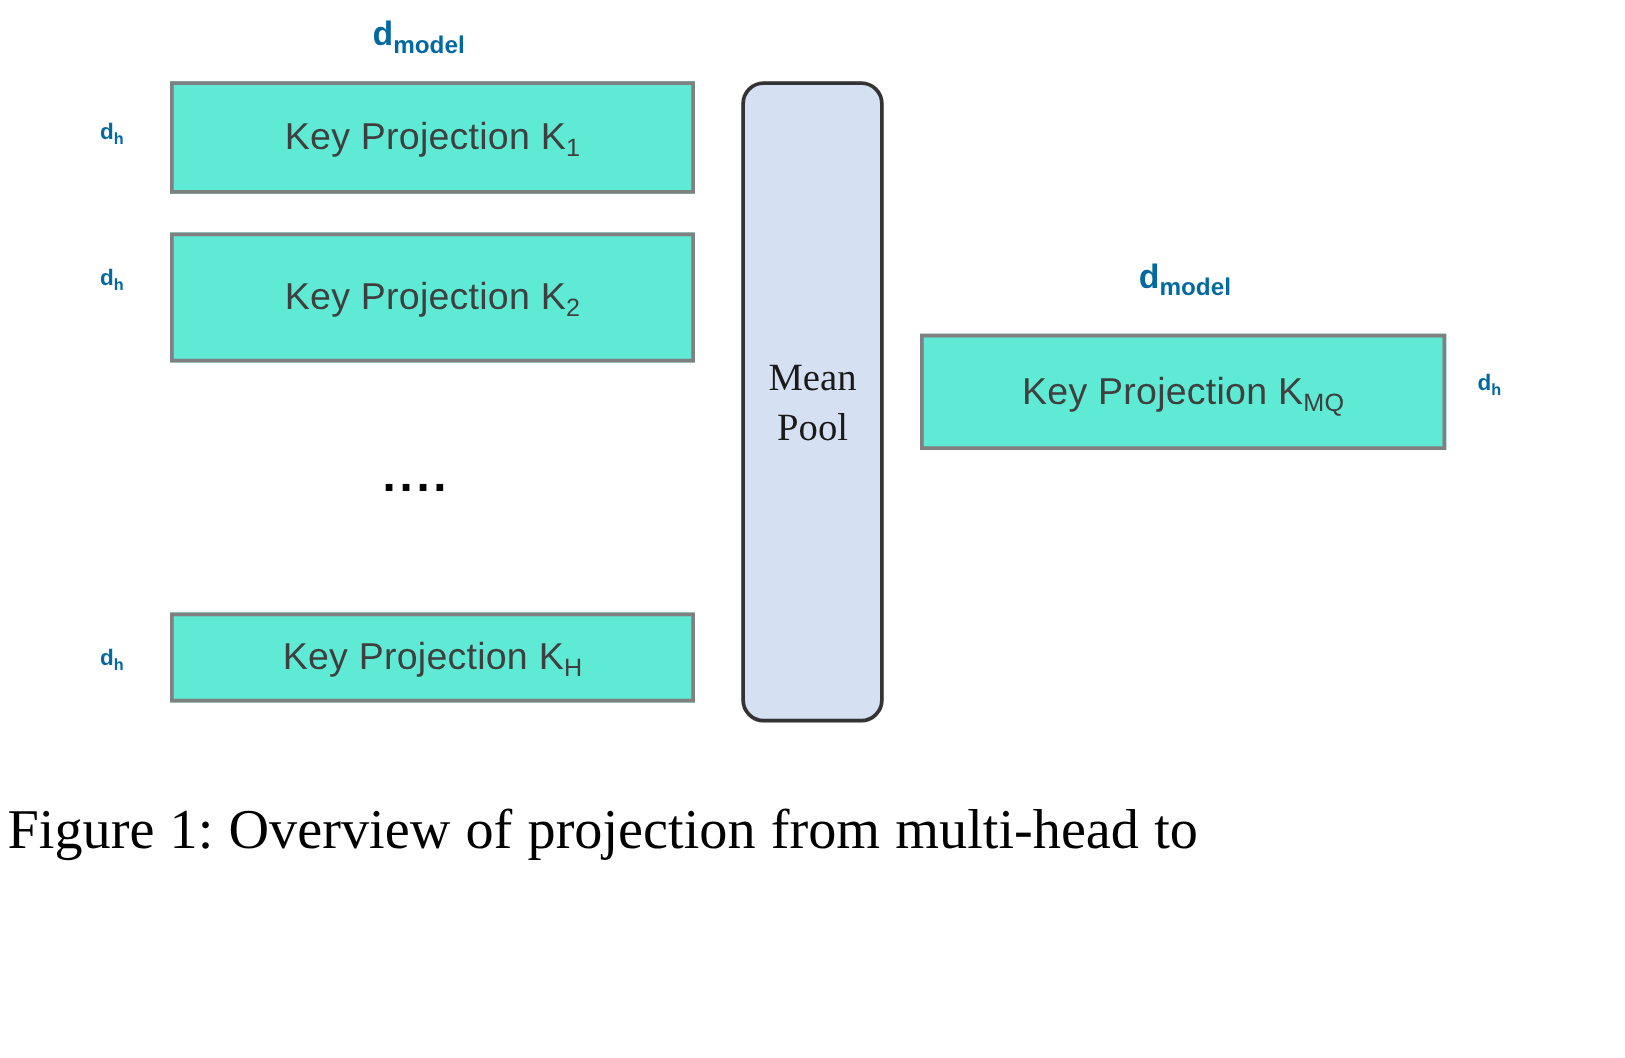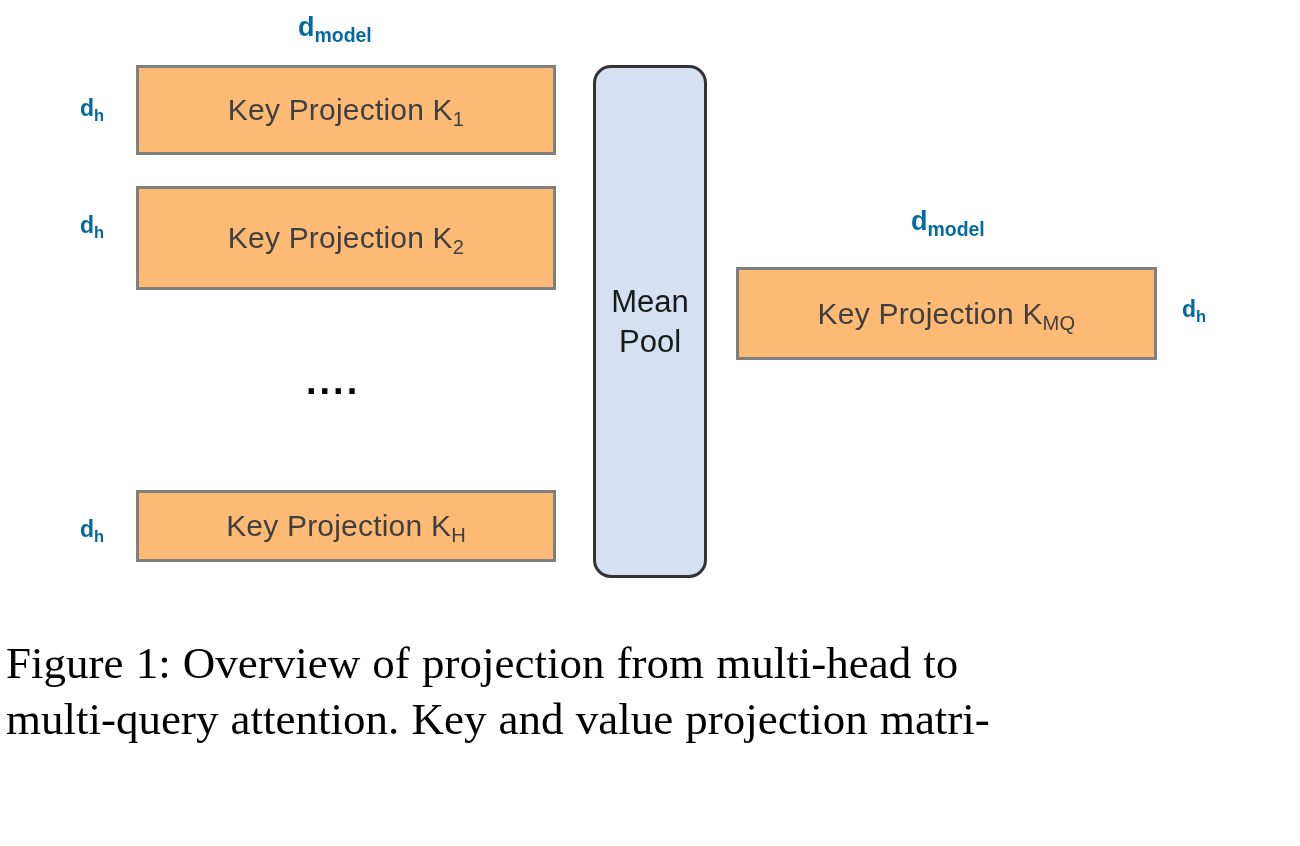--- a/index.html
+++ b/index.html
@@ -21,21 +21,21 @@
     left: 0;
     top: 0;
     width: 1300px;
     height: 620px;
   }
 
   
   .proj-box {
     position: absolute;
     box-sizing: border-box;
-    background: #fdba74;
+    background: #5eead4;
     border: 3px solid #808080;
     display: flex;
     align-items: center;
     justify-content: center;
   }
   .proj-label {
     font-family: "Liberation Sans", sans-serif;
     font-size: 30px;
     color: #3f3f3f;
     white-space: nowrap;
@@ -67,21 +67,21 @@
     height: 513px;
     background: #d6e0f3;
     border: 3px solid #333333;
     border-radius: 18px;
     display: flex;
     flex-direction: column;
     align-items: center;
     justify-content: center;
   }
   #mean-pool .mp-line {
-    font-family: Liberation Sans, sans-serif;
+    font-family: Liberation Serif, serif;
     font-size: 31px;
     color: #1a1a1a;
     line-height: 1.28;
     text-align: center;
   }
 
   
   .dim-label {
     position: absolute;
     font-family: "Liberation Sans", sans-serif;
@@ -91,21 +91,21 @@
   }
   .dim-label sub {
     font-size: 0.72em;
     vertical-align: baseline;
     position: relative;
     top: 0.30em;
     line-height: 0;
   }
 
   .d-model { font-size: 27px; }
-  .d-h     { font-size: 23px; }
+  .d-h     { font-size: 18px; }
 
   #dmodel-left  { left: 298px; top: 12px;  }
   #dmodel-right { left: 911px; top: 206px; }
 
   #dh-1 { left: 80px;   top: 95px;  }
   #dh-2 { left: 80px;   top: 212px; }
   #dh-3 { left: 80px;   top: 516px; }
   #dh-4 { left: 1182px; top: 296px; }
 
   
@@ -186,14 +186,13 @@
     <span class="proj-label"><span>Key Projection K</span><sub>MQ</sub></span>
   </div>
   <div class="dim-label d-h" id="dh-4">
     <span>d</span><sub>h</sub>
   </div>
 
 </div>
 
 <div id="caption">
   <span class="cap-line">Figure 1: Overview of projection from multi-head to</span>
-  <span class="cap-line">multi-query attention. Key and value projection matri-</span>
 </div>
 
 </body></html>

